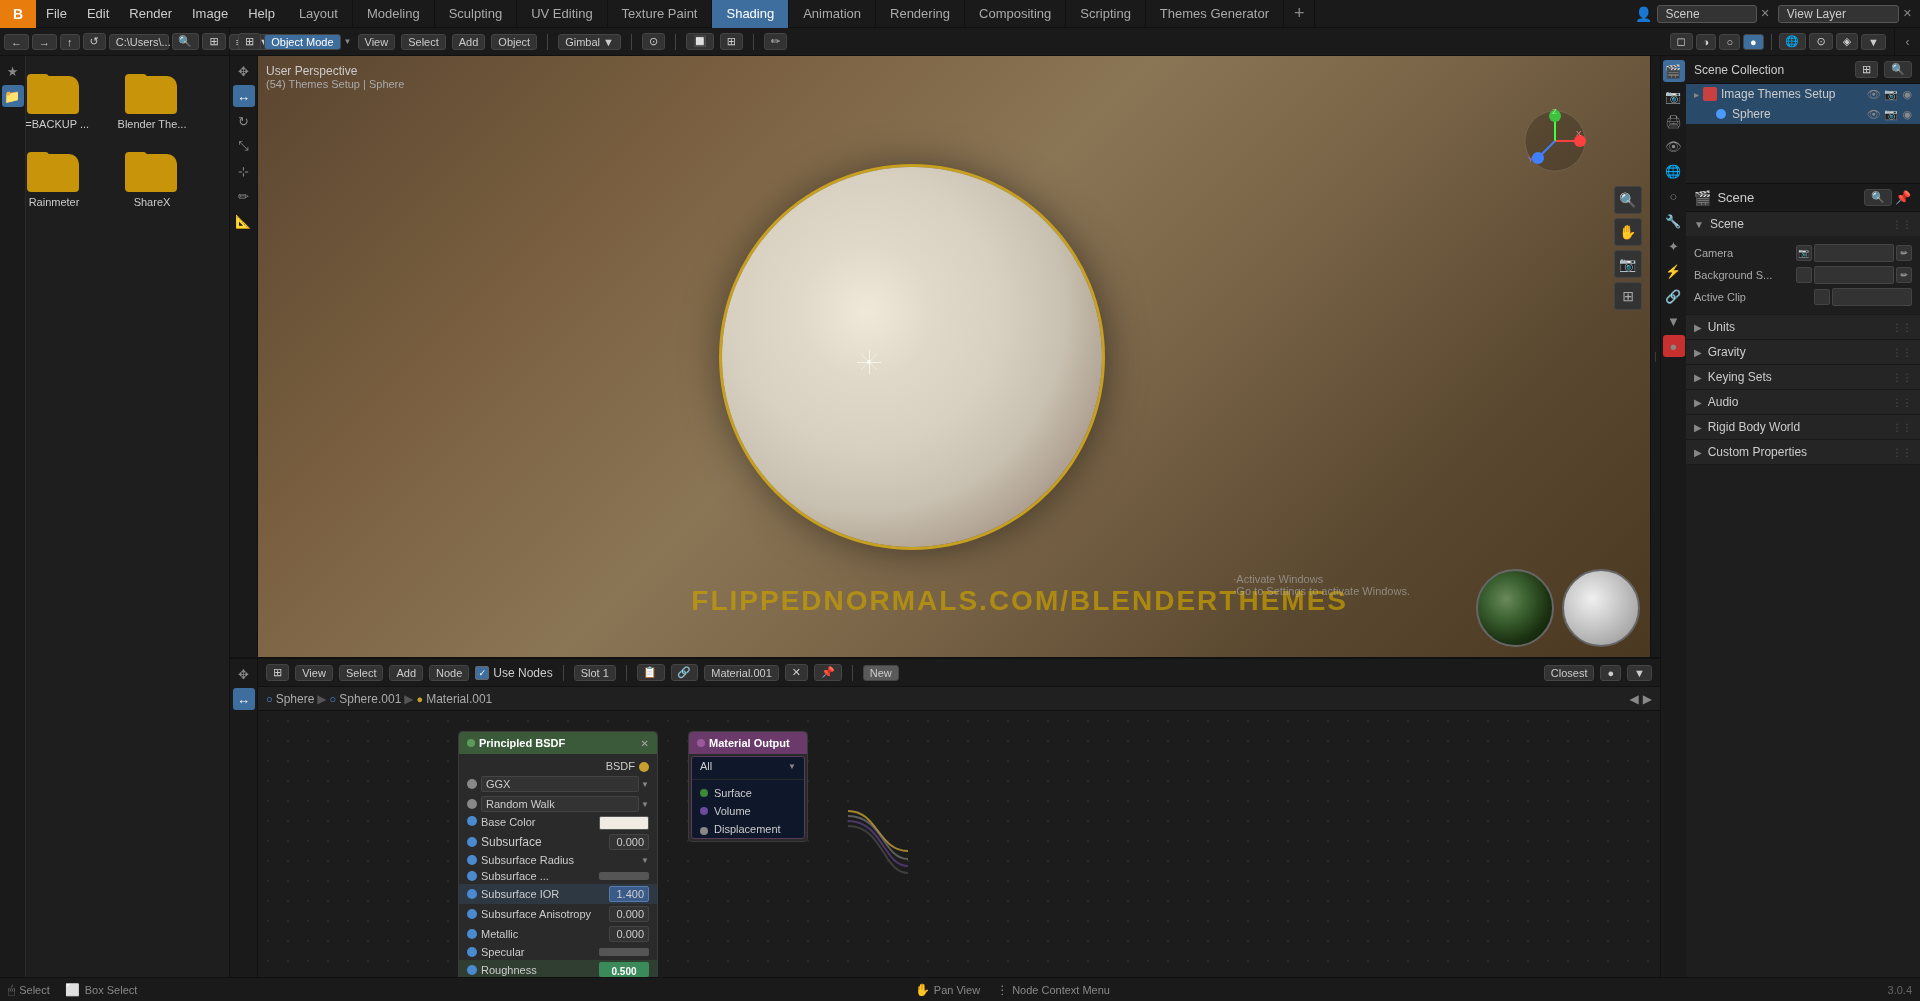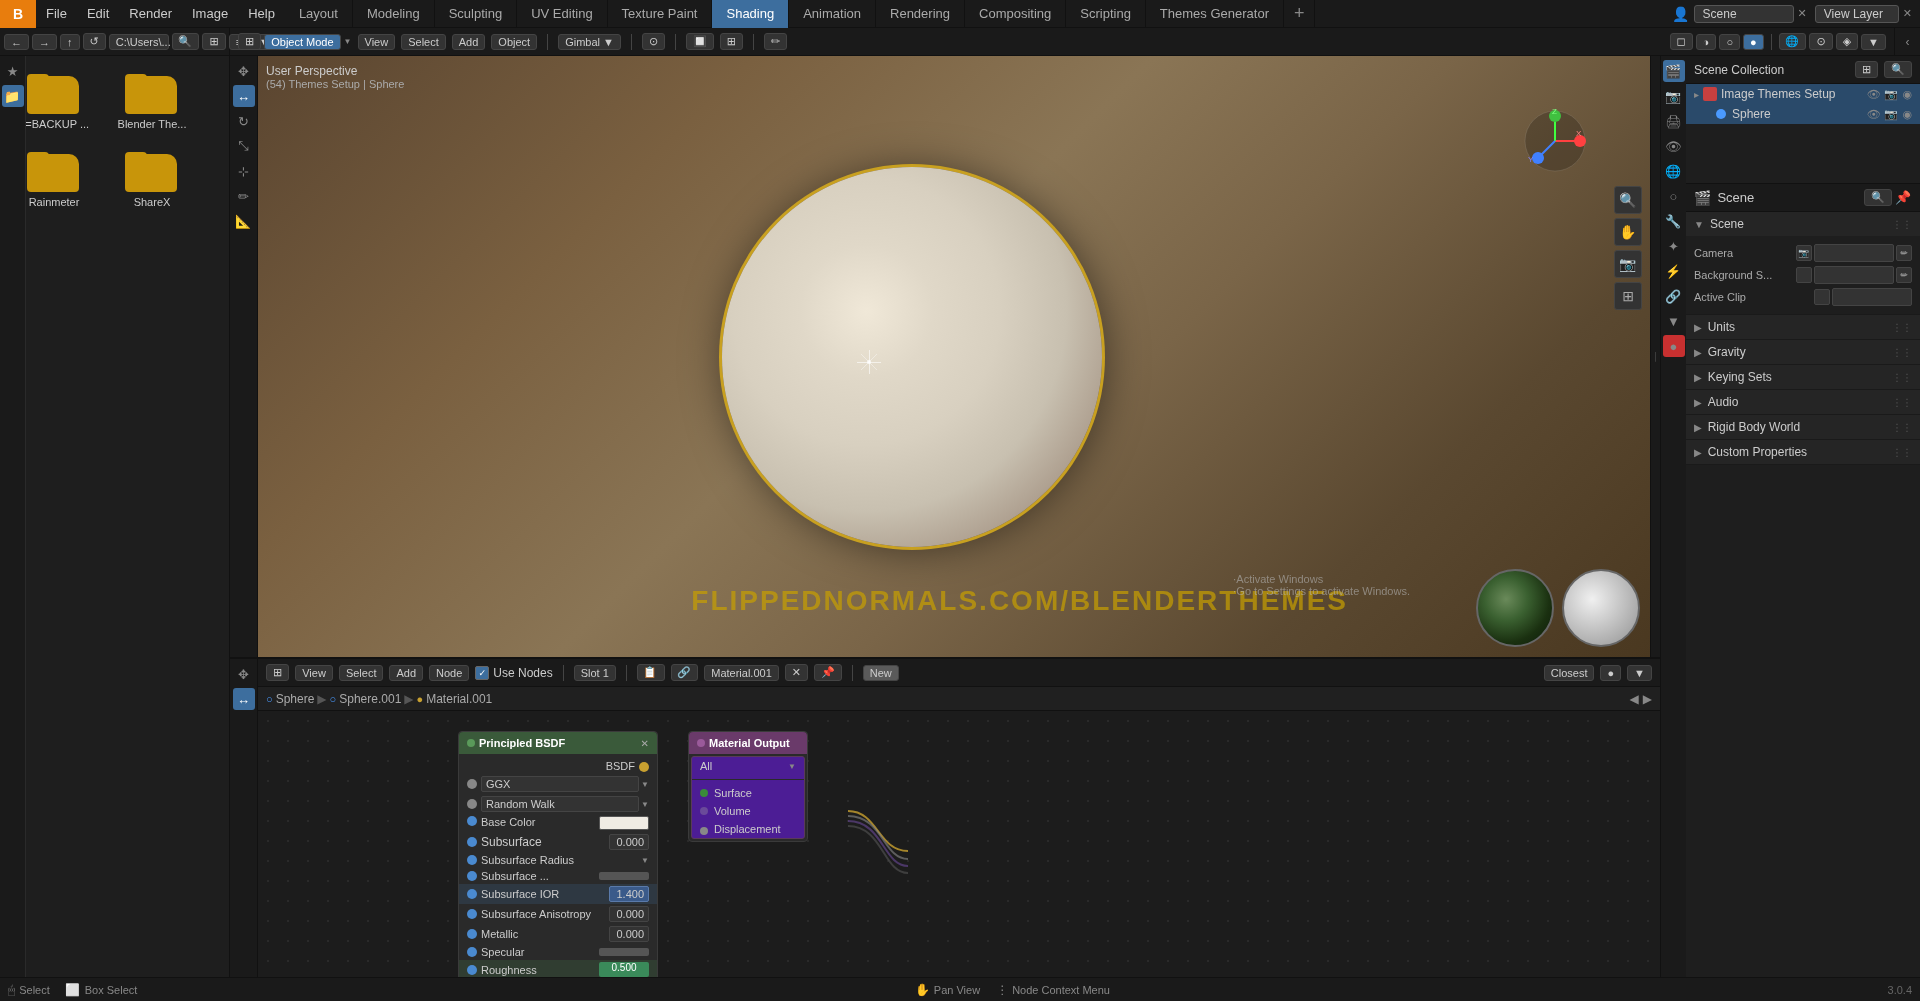--- a/index.html
+++ b/index.html
@@ -36,21 +36,21 @@
     
     #top-combined { display: flex; height: 28px; background: #1a1a1a; border-bottom: 1px solid #111; }
     #top-logo { width: 36px; height: 28px; background: #e87d0d; display: flex; align-items: center; justify-content: center; color: #fff; font-size: 14px; font-weight: bold; }
     #top-menus { display: flex; align-items: center; }
     #top-menus .mi { padding: 0 10px; height: 28px; display: flex; align-items: center; cursor: pointer; color: #ccc; font-size: 13px; }
     #top-tabs { display: flex; align-items: center; flex: 1; }
     #top-tabs .tt { padding: 0 14px; height: 28px; display: flex; align-items: center; cursor: pointer; color: #aaa; font-size: 13px; border-right: 1px solid #111; }
     #top-tabs .tt.active { background: #3d6e9e; color: #fff; }
     #top-right { display: flex; align-items: center; padding: 0 8px; gap: 8px; }
     .scene-name-box { background: #333; border: 1px solid #555; border-radius: 3px; padding: 1px 8px; font-size: 12px; color: #ccc; width: 100px; }
-    .view-layer-box { background: #333; border: 1px solid #555; border-radius: 3px; padding: 1px 8px; font-size: 12px; color: #ccc; width: 84px; }
+    .view-layer-box { background: #333; border: 1px solid #555; border-radius: 3px; padding: 1px 8px; font-size: 12px; color: #ccc; width: 121px; }
 
     
     .divider { height: 1px; background: #2a2a2a; margin: 4px 0; }
     #vp-main { flex: 1; position: relative; overflow: hidden; }
   </style>
 </head>
 <body>
 
 <div id="top-combined">
   <div id="top-logo">B</div>
@@ -379,34 +379,34 @@
                 <span style="font-size:11px;color:#ccc;background:#333;border:1px solid #444;border-radius:2px;padding:1px 4px;min-width:40px;text-align:right;cursor:text;">0.000</span>
               </div>
               <div style="display:flex;align-items:center;padding:2px 8px;">
                 <div style="width:10px;height:10px;border-radius:50%;background:#4a8ad0;margin-right:4px;"></div>
                 <span style="font-size:11px;color:#ccc;flex:1;">Specular</span>
                 <div style="width:50px;height:8px;background:#555;border-radius:2px;"></div>
               </div>
               <div style="display:flex;align-items:center;padding:2px 8px;background:rgba(74,138,80,0.2);">
                 <div style="width:10px;height:10px;border-radius:50%;background:#4a8ad0;margin-right:4px;"></div>
                 <span style="font-size:11px;color:#ccc;flex:1;">Roughness</span>
-                <div style="width:50px;height:15px;background:#3a8a5a;border-radius:2px;display:flex;align-items:flex-start;justify-content:center;">
+                <div style="width:50px;height:15px;background:#3a8a5a;border-radius:2px;display:flex;align-items:flex-end;justify-content:center;font-weight:bold;">
                   <span style="font-size:10px;color:#fff;">0.500</span>
                 </div>
               </div>
 
             </div>
           </div>
 
           <div style="position:absolute;left:430px;top:20px;width:120px;background:#2a2a2a;border-radius:4px;border:1px solid #3a3a3a;z-index:5;">
             <div style="height:22px;background:#6a3a6a;display:flex;align-items:center;padding:0 8px;border-radius:4px 4px 0 0;">
               <span style="width:8px;height:8px;border-radius:50%;background:#9a5a9a;margin-right:4px;"></span>
               <span style="font-size:11px;color:#fff;font-weight:bold;">Material Output</span>
             </div>
-            <div style="background:#4c1d95;border:1px solid #5a3a5a;border-radius:3px;margin:2px;">
+            <div style="background:#0f172a;border:1px solid #5a3a5a;border-radius:3px;margin:2px;">
               <div style="display:flex;align-items:center;padding:3px 8px;cursor:pointer;">
                 <span style="font-size:11px;color:#ccc;flex:1;">All</span>
                 <span style="font-size:8px;color:#888;">▼</span>
               </div>
               <div class="divider"></div>
               <div style="display:flex;align-items:center;padding:3px 8px;cursor:pointer;">
                 <div style="width:8px;height:8px;border-radius:50%;background:#3a8a3a;margin-right:6px;"></div>
                 <span style="font-size:11px;color:#ccc;">Surface</span>
               </div>
               <div style="display:flex;align-items:center;padding:3px 8px;cursor:pointer;">

